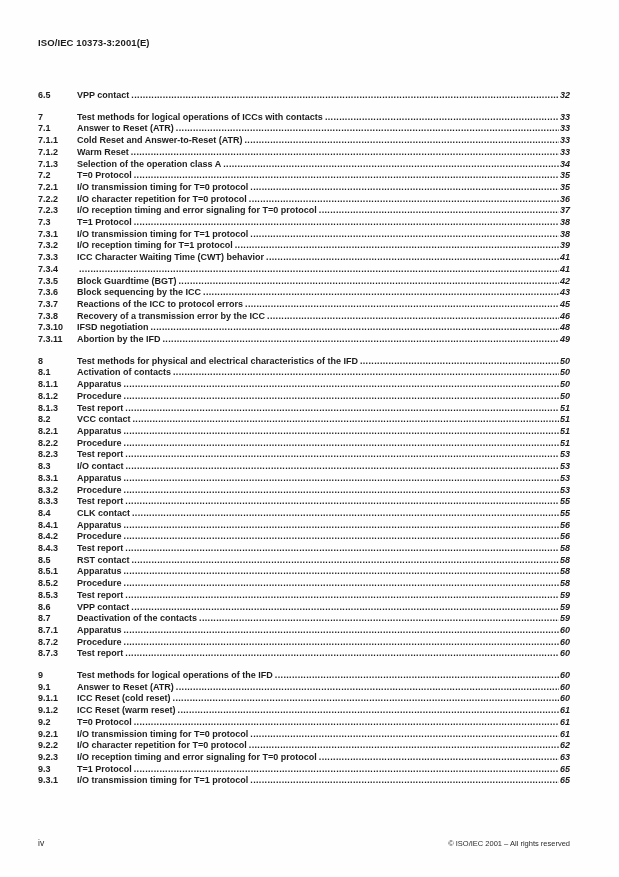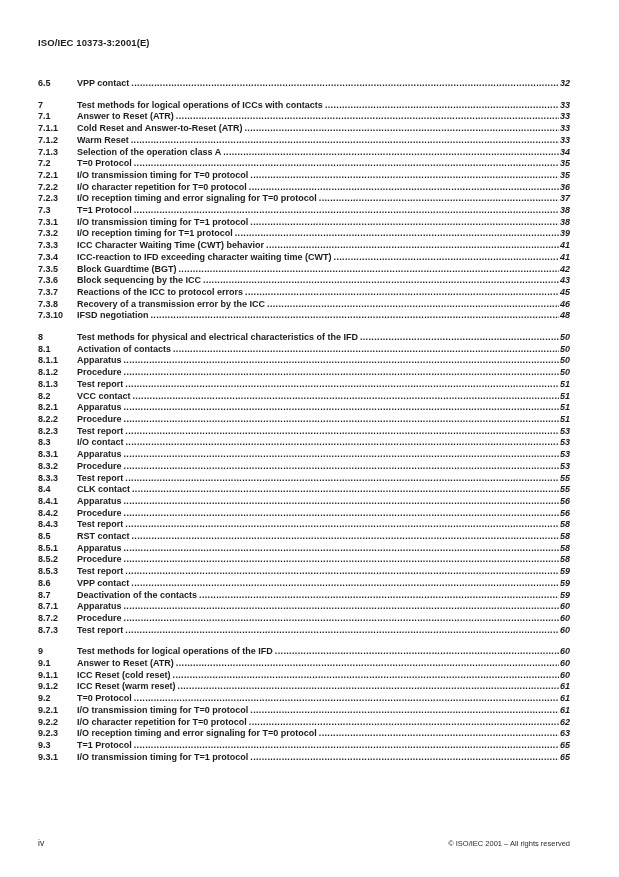--- a/index.html
+++ b/index.html
@@ -17,21 +17,21 @@
   }
   .doc-ref {
     position: absolute;
     top: 37px; left: 38px;
     font-size: 9.5px;
     font-weight: bold;
     letter-spacing: 0.1px;
   }
   .toc {
     position: absolute;
-    top: 78px; left: 38px; right: 49px;
+    top: 90px; left: 38px; right: 49px;
   }
   .toc-group + .toc-group { margin-top: 10px; }
   .toc-row {
     display: flex;
     align-items: baseline;
     font-size: 9px;
     font-weight: bold;
     line-height: 11.7px;
     white-space: nowrap;
   }
@@ -150,21 +150,20 @@
           <span class="toc-page">39</span>
         </div>
         <div class="toc-row">
           <span class="toc-num">7.3.3</span>
           <span class="toc-title">ICC Character Waiting Time (CWT) behavior</span>
           <span class="toc-dots"></span>
           <span class="toc-page">41</span>
         </div>
         <div class="toc-row">
           <span class="toc-num">7.3.4</span>
-          <span class="toc-title">ICC-reaction to IFD exceeding character waiting time (CWT)</span>
           <span class="toc-dots"></span>
           <span class="toc-page">41</span>
         </div>
         <div class="toc-row">
           <span class="toc-num">7.3.5</span>
           <span class="toc-title">Block Guardtime (BGT)</span>
           <span class="toc-dots"></span>
           <span class="toc-page">42</span>
         </div>
         <div class="toc-row">
@@ -183,20 +182,26 @@
           <span class="toc-num">7.3.8</span>
           <span class="toc-title">Recovery of a transmission error by the ICC</span>
           <span class="toc-dots"></span>
           <span class="toc-page">46</span>
         </div>
         <div class="toc-row">
           <span class="toc-num">7.3.10</span>
           <span class="toc-title">IFSD negotiation</span>
           <span class="toc-dots"></span>
           <span class="toc-page">48</span>
+        </div>
+        <div class="toc-row">
+          <span class="toc-num">7.3.11</span>
+          <span class="toc-title">Abortion by the IFD</span>
+          <span class="toc-dots"></span>
+          <span class="toc-page">49</span>
         </div>
       </div>
       <div class="toc-group">
         <div class="toc-row">
           <span class="toc-num">8</span>
           <span class="toc-title">Test methods for physical and electrical characteristics of the IFD</span>
           <span class="toc-dots"></span>
           <span class="toc-page">50</span>
         </div>
         <div class="toc-row">

